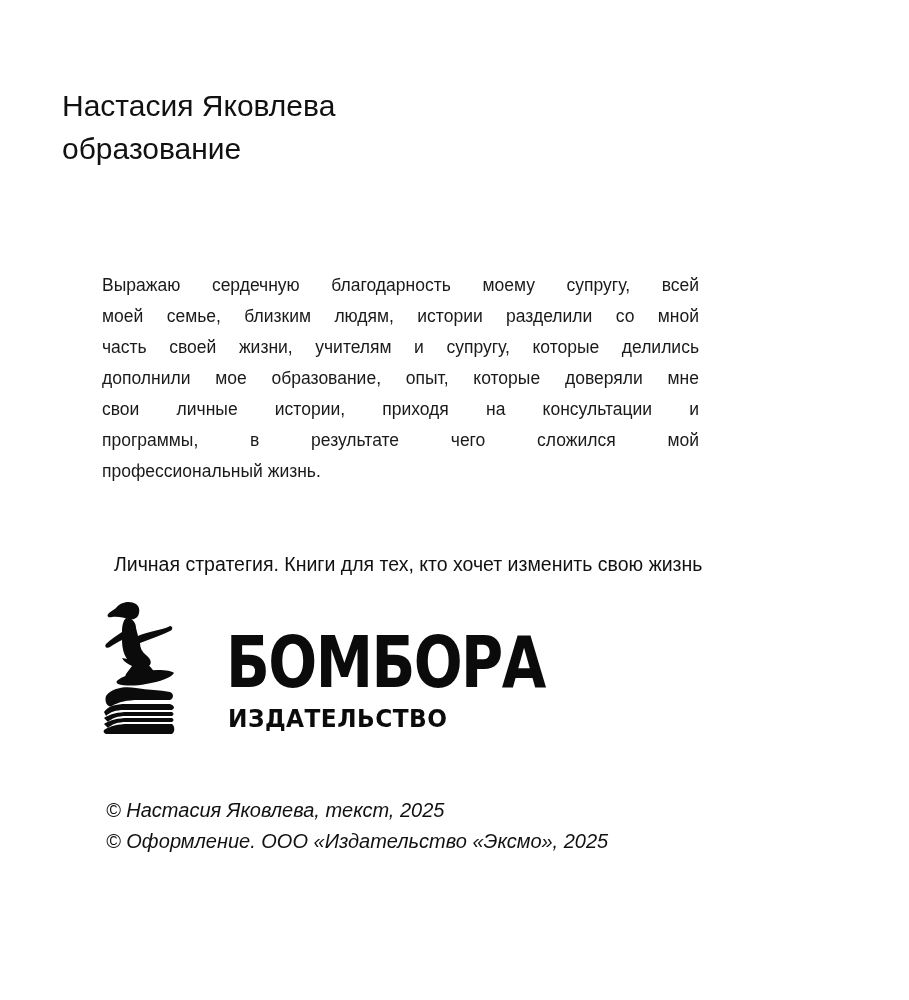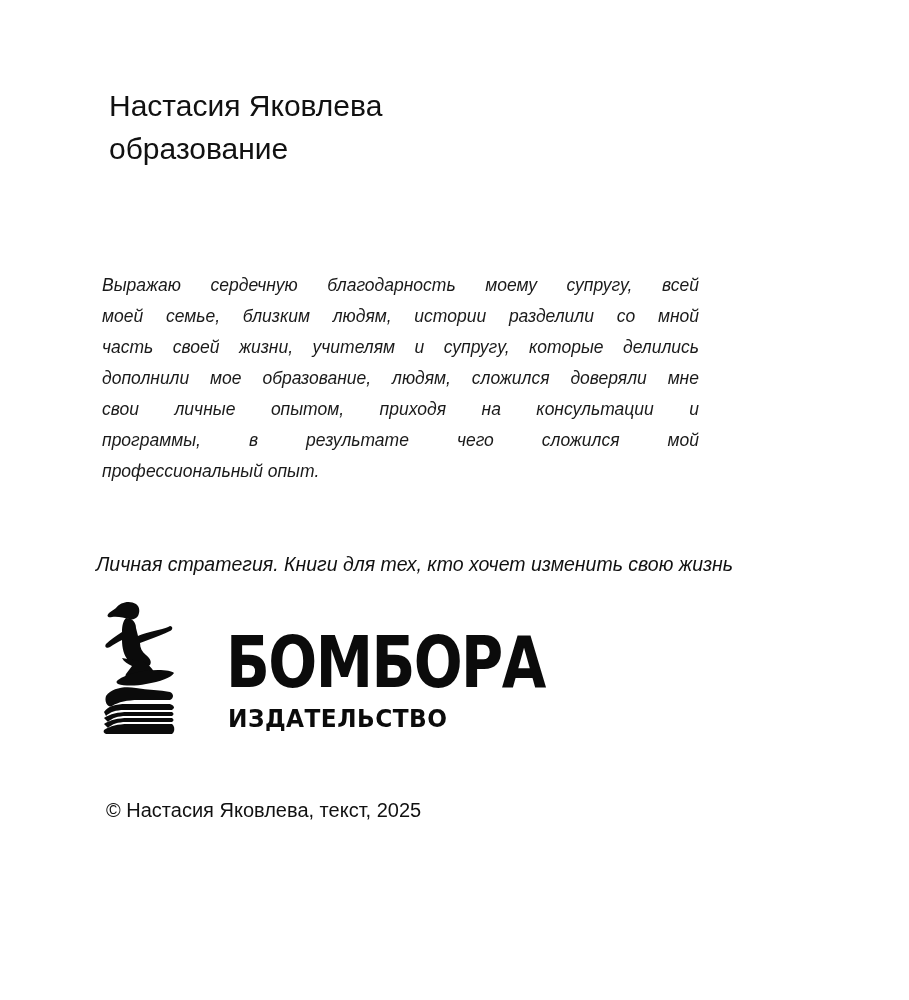--- a/index.html
+++ b/index.html
@@ -17,49 +17,47 @@
   }
   .title-block {
     position: absolute;
     left: 62px;
     top: 84px;
     width: 830px;
     font-size: 30px;
     line-height: 43px;
     color: #111;
   }
-  .title-block div { white-space: nowrap; margin-left: 47px; }
+  .title-block div { white-space: nowrap; }
   .dedication {
     position: absolute;
     left: 102px;
     top: 270px;
     width: 597px;
     font-size: 17.5px;
     line-height: 31px;
-    font-style: italic;
     text-align: justify;
     color: #1a1a1a;
   }
   .dedication .line {
     display: block;
     text-align: justify;
     text-align-last: justify;
     height: 31px;
     white-space: nowrap;
   }
   .dedication .line.last {
     text-align-last: left;
   }
   .series {
     position: absolute;
-    left: 96px;
+    left: 114px;
     top: 550px;
     font-size: 19.5px;
     line-height: 28px;
-    font-style: italic;
     color: #111;
     white-space: nowrap;
   }
   .logo {
     position: absolute;
     left: 100px;
     top: 598px;
     width: 470px;
     height: 142px;
   }
@@ -98,39 +96,40 @@
     color: #0b0b0b;
     white-space: nowrap;
   }
   .copyright {
     position: absolute;
     left: 106px;
     top: 795px;
     font-size: 20px;
     line-height: 31px;
     color: #111;
+    font-style: italic;
   }
   .copyright div { white-space: nowrap; }
 </style>
 </head>
 <body>
 
 <div class="title-block">
   <div>Настасия Яковлева</div>
   <div>образование</div>
 </div>
 
 <div class="dedication">
   <span class="line">Выражаю сердечную благодарность моему супругу, всей</span>
   <span class="line">моей семье, близким людям, истории разделили со мной</span>
   <span class="line">часть своей жизни, учителям и супругу, которые делились</span>
-  <span class="line">дополнили мое образование, людям, сложился доверяли мне</span>
-  <span class="line">свои личные опытом, приходя на консультации и</span>
+  <span class="line">дополнили мое образование, опыт, которые доверяли мне</span>
+  <span class="line">свои личные истории, приходя на консультации и</span>
   <span class="line">программы, в результате чего сложился мой</span>
-  <span class="line last">профессиональный опыт.</span>
+  <span class="line last">профессиональный жизнь.</span>
 </div>
 
 <div class="series">Личная стратегия. Книги для тех, кто хочет изменить свою жизнь</div>
 
 <div class="logo">
   <svg class="figure" viewBox="0 0 74 136" xmlns="http://www.w3.org/2000/svg">
     <g fill="#0b0b0b">
 
       <path d="M14 8 C18 2 28 0 34 4 C38 7 38 12 36 16 C34 19 30 20 27 19 C22 18 16 16 10 17 C6 18 4 16 7 13 C9 11 12 10 14 8 Z"></path>
 
@@ -146,13 +145,14 @@
       <path d="M2 124 C8 120 16 118 26 118 L70 118 C72 119 72 121 70 122 L24 122 C16 122 10 124 6 128 Z"></path>
       <path d="M2 130 C8 126 16 124 26 124 L70 124 C73 126 73 132 70 134 L4 134 C2 133 1 132 2 130 Z"></path>
     </g>
   </svg>
   <div class="brand">БОМБОРА</div>
   <div class="imprint">ИЗДАТЕЛЬСТВО</div>
 </div>
 
 <div class="copyright">
   <div>© Настасия Яковлева, текст, 2025</div>
+  <div>© Оформление. ООО «Издательство «Эксмо», 2025</div>
 </div>
 
 </body></html>

